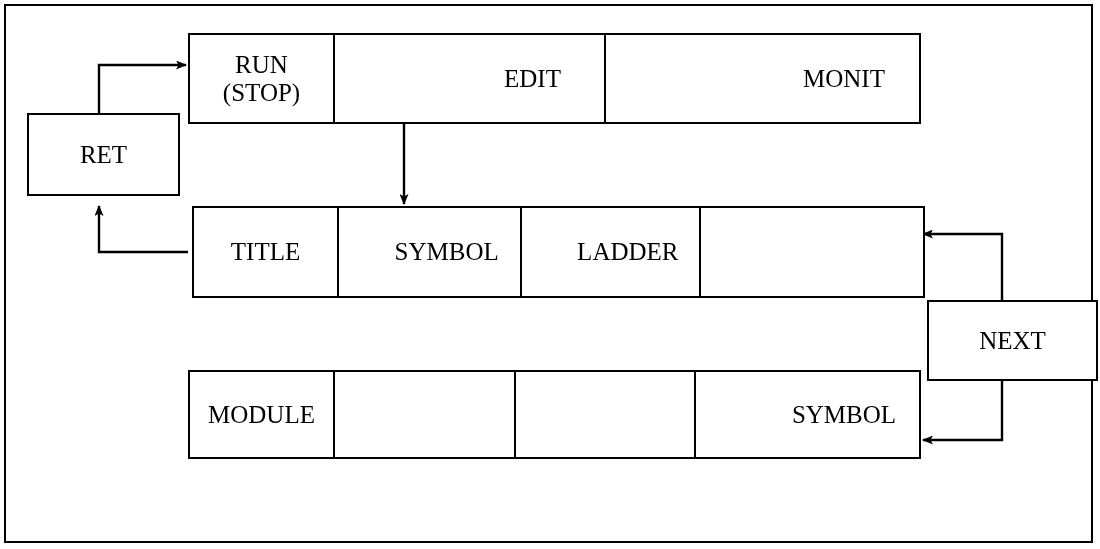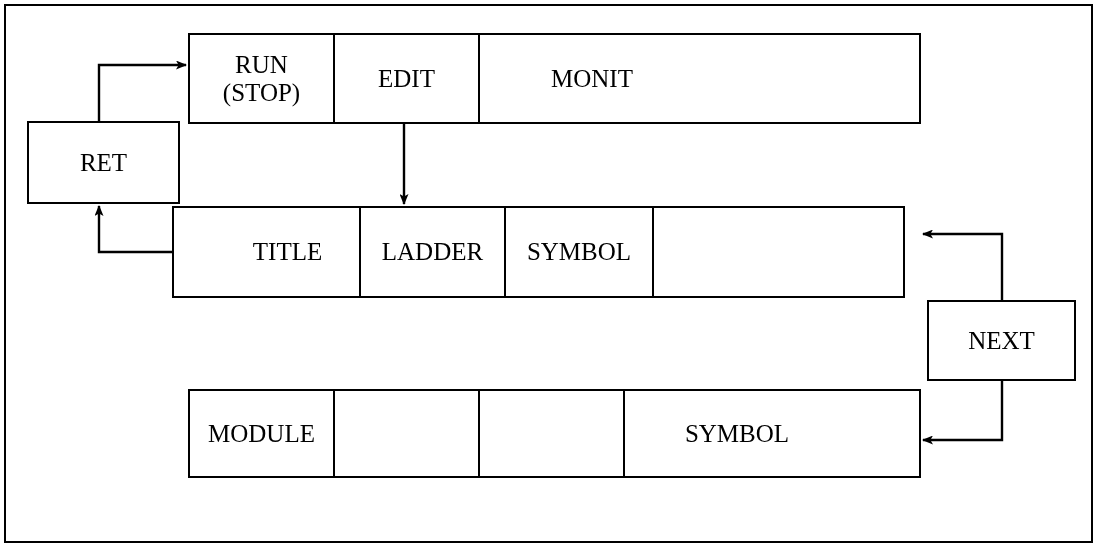--- a/index.html
+++ b/index.html
@@ -34,20 +34,21 @@
     height: 549px;
     pointer-events: none;
   }
   
   .menu-row {
     position: absolute;
     display: flex;
     border: 2px solid #000000;
     box-sizing: border-box;
     background: #ffffff;
+    justify-content: space-between;
   }
   .menu-cell {
     border-right: 2px solid #000000;
     box-sizing: border-box;
     display: flex;
     align-items: center;
     justify-content: center;
     text-align: center;
     font-size: 25px;
     line-height: 1.12;
@@ -65,25 +66,25 @@
     border: 2px solid #000000;
     box-sizing: border-box;
     background: #ffffff;
     display: flex;
     align-items: center;
     justify-content: center;
     font-size: 25px;
     color: #000000;
   }
   #row1 { left: 188px; top: 33px;  width: 733px; height: 91px; }
-  #row2 { left: 172px; top: 206px; width: 733px; height: 92px; padding-left: 42px; }
-  #row3 { left: 188px; top: 389px; width: 733px; height: 89px; }
+  #row2 { left: 192px; top: 206px; width: 733px; height: 92px; }
+  #row3 { left: 188px; top: 370px; width: 733px; height: 89px; }
 
-  #box-ret  { left: 27px;  top: 121px; width: 153px; height: 83px; }
-  #box-next { left: 927px; top: 300px; width: 149px; height: 81px; }
+  #box-ret  { left: 27px;  top: 113px; width: 153px; height: 83px; }
+  #box-next { left: 927px; top: 300px; width: 171px; height: 81px; }
 </style>
 </head>
 <body>
 
 <div id="stage">
 
   <div id="outer-frame"></div>
 
   <svg id="connectors" viewBox="0 0 1100 549" xmlns="http://www.w3.org/2000/svg">
     <defs>
@@ -105,22 +106,22 @@
 
   <div class="menu-row" id="row1">
     <div class="menu-cell" style="width:145px">RUN
 (STOP)</div>
     <div class="menu-cell" style="width:145px">EDIT</div>
     <div class="menu-cell" style="width:150px">MONIT</div>
   </div>
 
   <div class="menu-row" id="row2">
     <div class="menu-cell" style="width:145px">TITLE</div>
+    <div class="menu-cell" style="width:148px">SYMBOL</div>
     <div class="menu-cell" style="width:145px">LADDER</div>
-    <div class="menu-cell" style="width:148px">SYMBOL</div>
     <div class="menu-cell" style="width:150px"></div>
   </div>
 
   <div class="menu-row" id="row3">
     <div class="menu-cell" style="width:145px">MODULE</div>
     <div class="menu-cell" style="width:145px"></div>
     <div class="menu-cell" style="width:145px"></div>
     <div class="menu-cell" style="width:150px">SYMBOL</div>
   </div>
 

